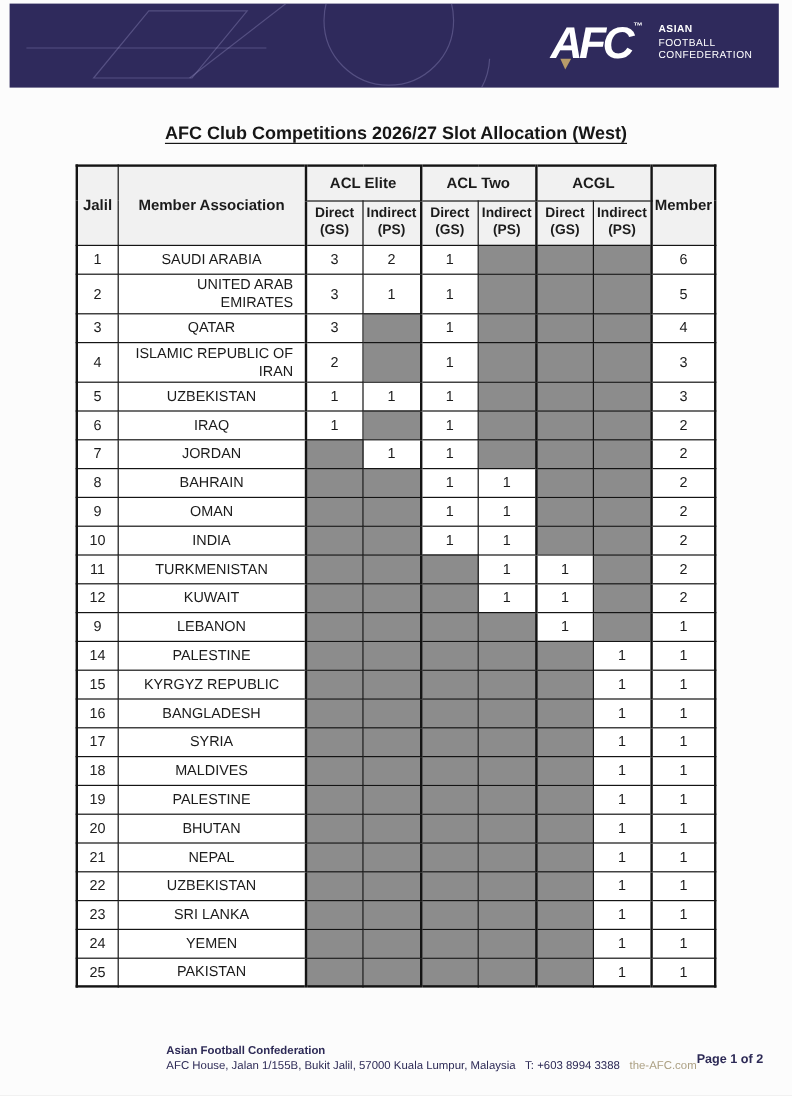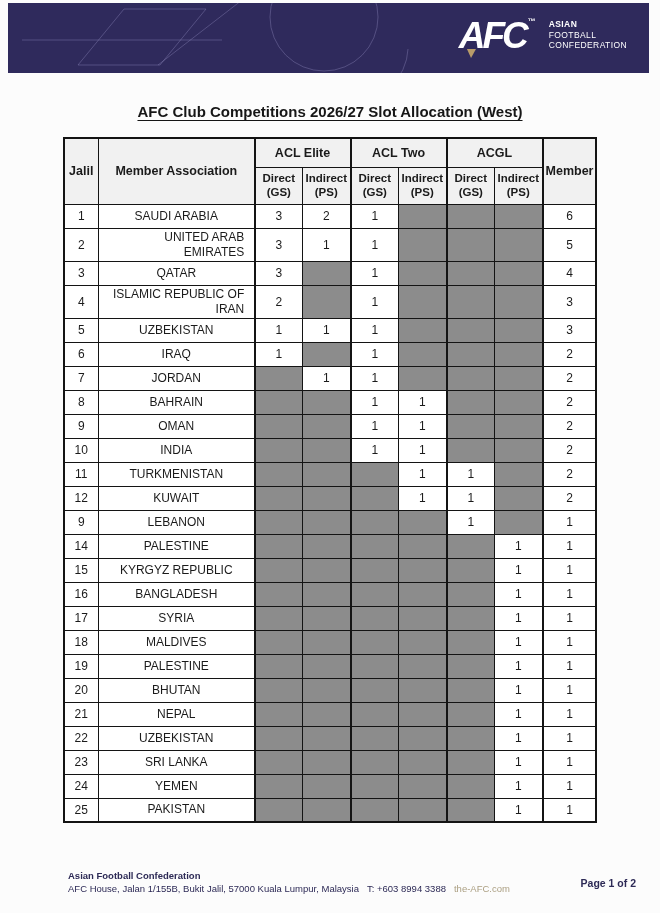--- a/index.html
+++ b/index.html
@@ -50,21 +50,21 @@
   tr.sub-row th { height:37px; font-size:11.5px; line-height:1.15; }
   th.span2 { font-size:12.5px; }
   .gs { border-left-width:2px !important; }
   table.slot td { height:24px; font-size:12px; }
   td.member { font-size:11.5px; }
   .member-text { display:inline-block; max-width:136px; line-height:1.25;text-align:right; }
   td.blocked { background:#8c8c8c; }
   
   .footer {
     position:absolute; left:68px; right:24px; bottom:17px;
-    display:flex; justify-content:space-between; align-items:center;
+    display:flex; justify-content:flex-end; align-items:center;
   }
   .footer-left { color:#2d2a56; font-size:9.5px; line-height:1.35; }
   .footer-org { font-weight:bold; }
   .footer-phone { margin-left:8px; }
   .footer-site { margin-left:8px; color:#ab9f82; }
   .page-num { color:#2d2a56; font-size:10.5px; font-weight:bold; }
 </style>
 </head>
 <body>
 

